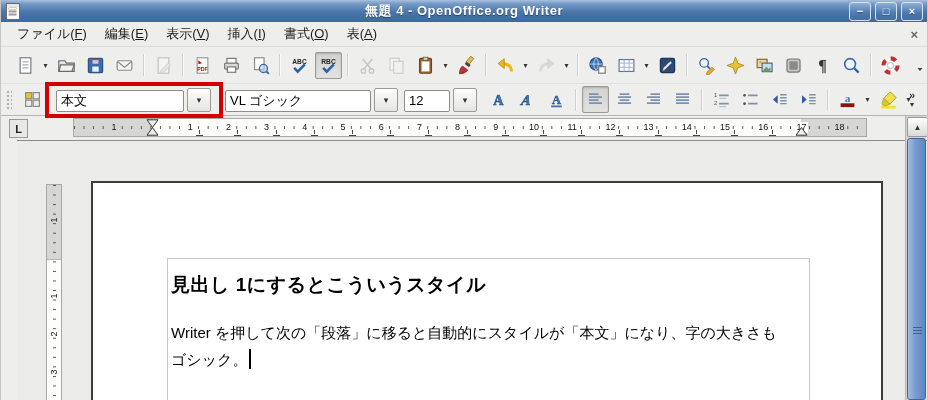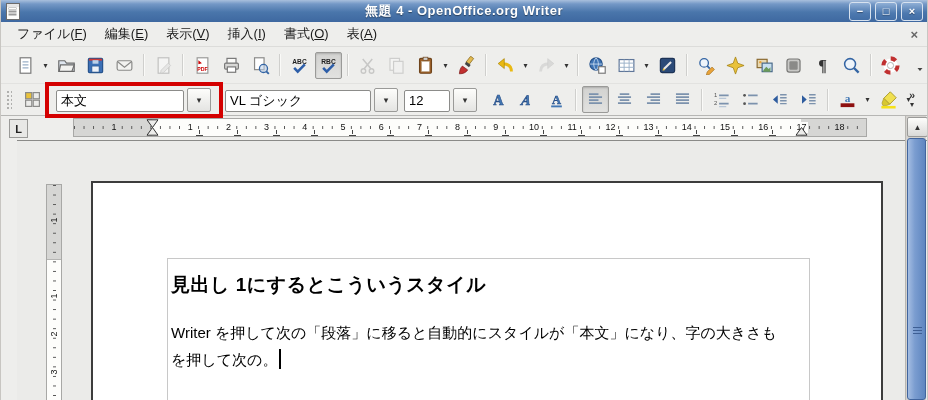--- a/index.html
+++ b/index.html
@@ -538,21 +538,21 @@
       <div class="vmargin"></div>
       <div class="vticks"></div>
       <span id="vr-nums"><span class="vnum" style="top: 30px;">1</span><span class="vnum" style="top: 106px;">1</span><span class="vnum" style="top: 144.2px;">2</span><span class="vnum" style="top: 182.4px;">3</span></span>
     </div>
 
     <div class="page">
       <div class="boundary">
         <div class="doc-heading">見出し 1にするとこういうスタイル</div>
         <div class="doc-body">
           <div class="doc-line">Writer を押して次の「段落」に移ると自動的にスタイルが「本文」になり、字の大きさも</div>
-          <div class="doc-line"><span>を押して次の。</span><span class="caret"></span></div>
+          <div class="doc-line"><span>ゴシック。</span><span class="caret"></span></div>
         </div>
       </div>
     </div>
   </div>
 
   <div class="vscroll">
     <span class="scroll-btn">
         <span style="font-size:8px">▲</span>
       </span>
     <span class="scroll-thumb">

